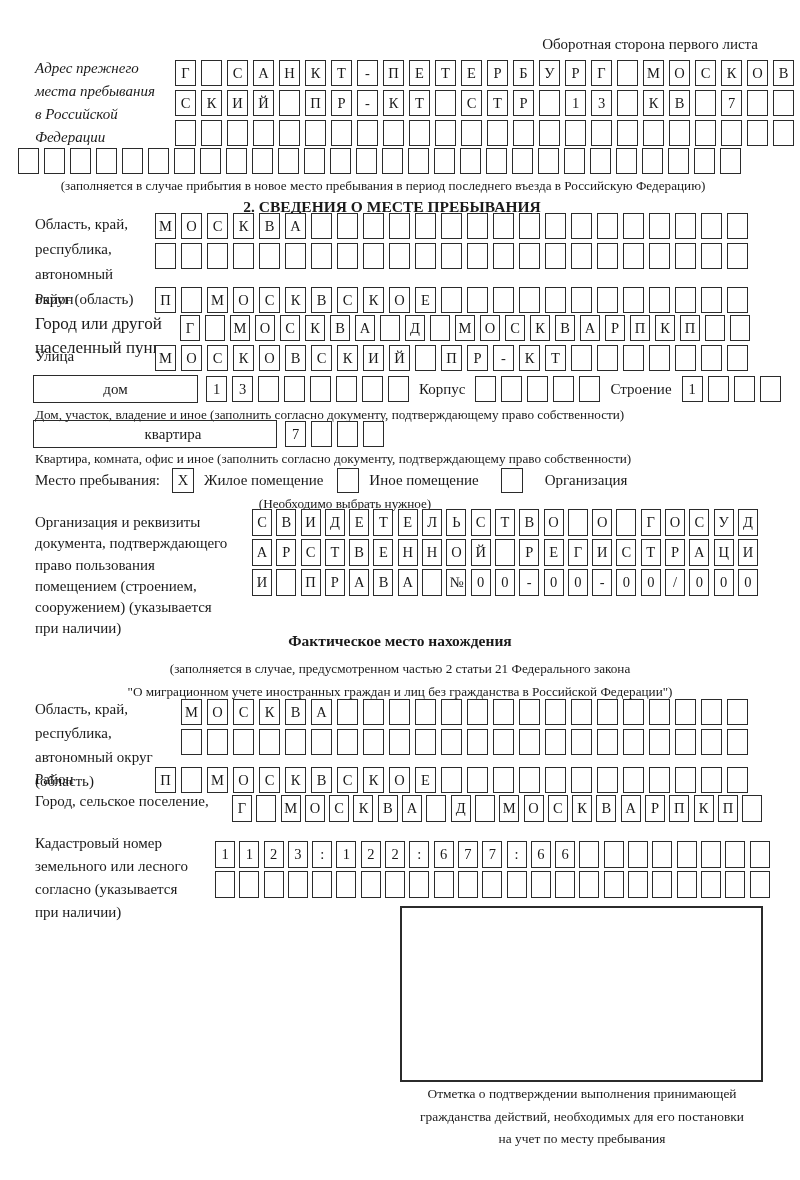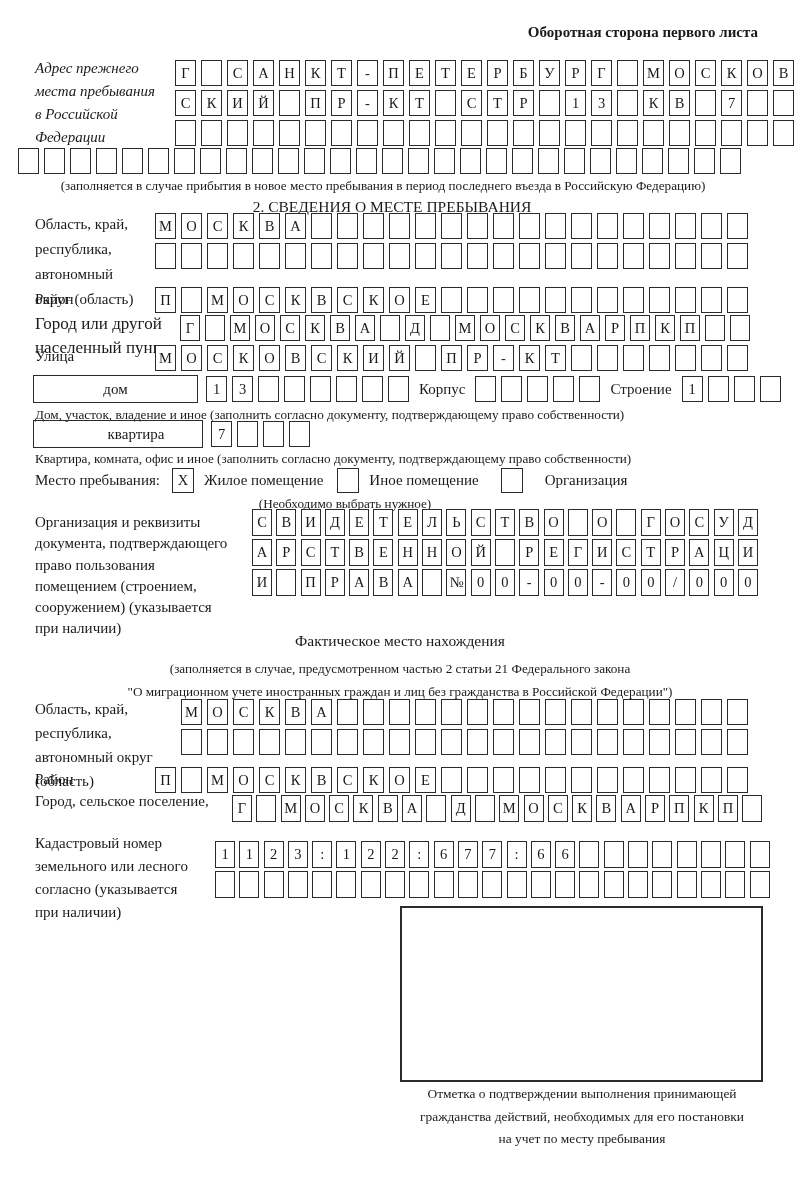--- a/index.html
+++ b/index.html
@@ -1,48 +1,48 @@
 <!DOCTYPE html>
 <html><head>
 <meta charset="utf-8">
 <style>
   html,body{margin:0;padding:0;background:#ffffff;}
   body{width:800px;height:1180px;position:relative;font-family:"Liberation Serif",serif;color:#1a1a1a;overflow:hidden;}
   .abs{position:absolute;}
   .cap{font-size:13.2px;white-space:nowrap;}
-  .ttl{font-weight:normal;font-size:15.5px;text-align:center;white-space:nowrap;}
+  .ttl{font-weight:bold;font-size:15.5px;text-align:center;white-space:nowrap;}
   .center{text-align:center;}
   .cells{display:flex;gap:5px;}
   .cell{box-sizing:border-box;width:21px;height:26px;border:1.7px solid #2b2b2b;display:flex;align-items:center;justify-content:center;font-size:14.5px;line-height:1;background:#fff;}
   .tight{gap:4.3px;}
   .tight .cell{width:20px;height:27px;}
   .mid{gap:5px;}
   .mid .cell{width:20px;}
   .lines div{white-space:nowrap;}
   
   .lh23 div{line-height:23px;} .lh24 div{line-height:24px;} .lh25 div{line-height:25px;}
   .lh21 div{line-height:21.3px;} .lh22c div{line-height:22.5px;}
   
-  .p-headnote{top:24px;right:42px;font-size:15px;font-weight:bold;}
+  .p-headnote{top:36px;right:42px;font-size:15px;}
   .p-prevlbl{left:35px;top:57px;font-size:15px;font-style:italic;}
   .r-p1{left:175px;top:60px;} .r-p2{left:175px;top:90px;} .r-p3{left:175px;top:120px;}
   .r-p4{left:18px;top:148px;}
   .p-prevnote{left:20px;top:178px;width:726px;}
   .p-s2title{left:0;top:198px;width:784px;}
   .p-s2reglbl{left:35px;top:212px;font-size:15px;}
   .r-s2reg1{left:155px;top:213px;} .r-s2reg2{left:155px;top:243px;}
   .p-s2distlbl{left:35px;top:291px;font-size:15px;}
   .r-s2dist{left:155px;top:287px;}
   .p-s2citylbl{left:35px;top:312px;font-size:17px;}
   .r-s2city{left:180px;top:315px;}
   .p-s2streetlbl{left:35px;top:348px;font-size:15px;}
   .r-s2street{left:155px;top:345px;}
   .p-house{left:33px;top:375px;display:flex;align-items:center;}
   .widebox{box-sizing:border-box;height:28px;border:1.7px solid #2b2b2b;display:flex;align-items:center;justify-content:center;font-size:15px;}
-  .wb-house{width:165px;} .wb-apt{width:170px;padding-left:36px;}
+  .wb-house{width:165px;} .wb-apt{width:244px;padding-left:36px;}
   .inlbl{font-size:15px;margin:0 10px;white-space:nowrap;}
   .mlc{margin-left:8px;}
   .p-housenote{left:35px;top:407px;}
   .p-apt{left:33px;top:420px;display:flex;align-items:center;}
   .p-aptnote{left:35px;top:451px;}
   .p-stay{left:35px;top:468px;display:flex;align-items:center;font-size:15px;}
   .cb{box-sizing:border-box;width:22px;height:25px;border:1.7px solid #2b2b2b;display:flex;align-items:center;justify-content:center;font-size:14.5px;}
   .p-staynote{left:130px;top:496px;width:430px;}
   .p-doclbl{left:35px;top:512px;font-size:15px;}
   .r-doc1{left:252px;top:509px;} .r-doc2{left:252px;top:539px;} .r-doc3{left:252px;top:569px;}

